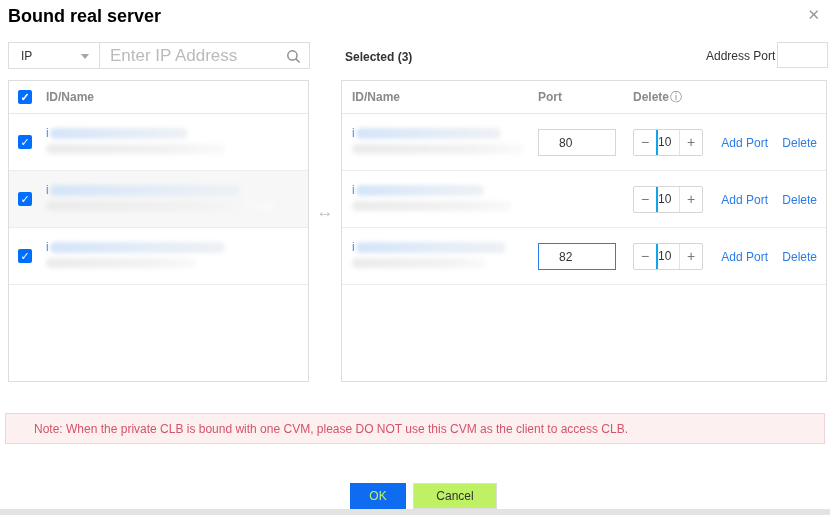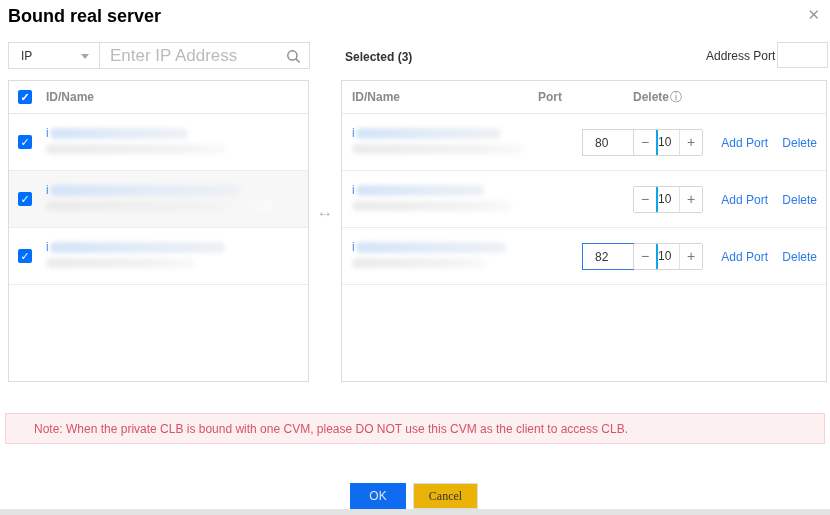--- a/index.html
+++ b/index.html
@@ -44,36 +44,36 @@
   .selected-label { position:absolute; left:345px; top:50px; font-weight:bold; color:#333; }
   .default-port-label { position:absolute; left:706px; top:49px; color:#333; }
   .default-port-input { position:absolute; left:777px; top:42px; width:51px; height:26px; border:1px solid #ddd; outline:none; padding:0 6px; font-size:12px; font-family:"Liberation Sans", sans-serif; }
 
   .panel.right .thead { padding:0; }
   .col-name { position:absolute; left:10px; }
   .col-port { position:absolute; left:196px; }
   .col-weight { position:absolute; left:291px; display:flex; align-items:center; }
   .info-icon { font-weight:normal; font-size:12px; margin-left:1px; color:#8a8a8a; }
 
-  .port-input { position:absolute; left:196px; top:15px; width:78px; height:27px; border:1px solid #d6d6d6; outline:none; padding:0 12px; font-size:12px; color:#333; font-family:"Liberation Sans", sans-serif; background:#fff;margin-left:44px; }
+  .port-input { position:absolute; left:196px; top:15px; width:78px; height:27px; border:1px solid #d6d6d6; outline:none; padding:0 20px; font-size:12px; color:#333; font-family:"Liberation Sans", sans-serif; background:#fff; }
   .port-input.focused { border-color:#2b7cf0; }
 
   .stepper { position:absolute; left:291px; top:15px; width:70px; height:27px; border:1px solid #d6d6d6; border-radius:2px; display:flex; background:#fff; }
   .stepper .btn { width:22px; text-align:center; line-height:25px; color:#777; font-size:14px; cursor:pointer; flex:none; }
   .stepper .val { flex:1; text-align:left; line-height:25px; border-left:2px solid #0ea5e9; border-right:1px solid #e3e3e3; color:#333; }
 
   .actions { position:absolute; right:9px; top:22px; white-space:nowrap; }
   .link { color:#2b7ce9; cursor:pointer; text-decoration:none;margin-top:36px; }
   .link + .link { margin-left:11px; }
 
   .note-bar { position:absolute; left:5px; top:413px; width:820px; height:31px; background:#fdf0f1; border:1px solid #f3d2d7; display:flex; align-items:center; padding-left:28px; color:#d5536a; }
 
   .footer { position:absolute; left:0; top:483px; width:100%; }
-  .btn-ok { position:absolute; left:350px; width:56px; height:26px; background:#0f6bf0; color:#e5e5e5; border:none; font-size:12px; font-family:"Liberation Sans", sans-serif; cursor:pointer; }
-  .btn-cancel { position:absolute; left:413px; width:65px; height:26px; background:#eab308; color:#333; border:1px solid #ddd; font-size:12px; font-family:Liberation Serif, serif; cursor:pointer; }
+  .btn-ok { position:absolute; left:350px; width:56px; height:26px; background:#0f6bf0; color:#bef264; border:none; font-size:12px; font-family:"Liberation Sans", sans-serif; cursor:pointer; }
+  .btn-cancel { position:absolute; left:413px; width:84px; height:26px; background:#bef264; color:#333; border:1px solid #ddd; font-size:12px; font-family:Liberation Sans, sans-serif; cursor:pointer; }
 
   .bottom-strip { position:absolute; left:0; top:509px; width:100%; height:6px; background:#e3e3e3; }
 </style>
 </head>
 <body>
 
 <div class="dialog">
 
   <div class="title">Bound real server</div>
   <div class="close">✕</div>

